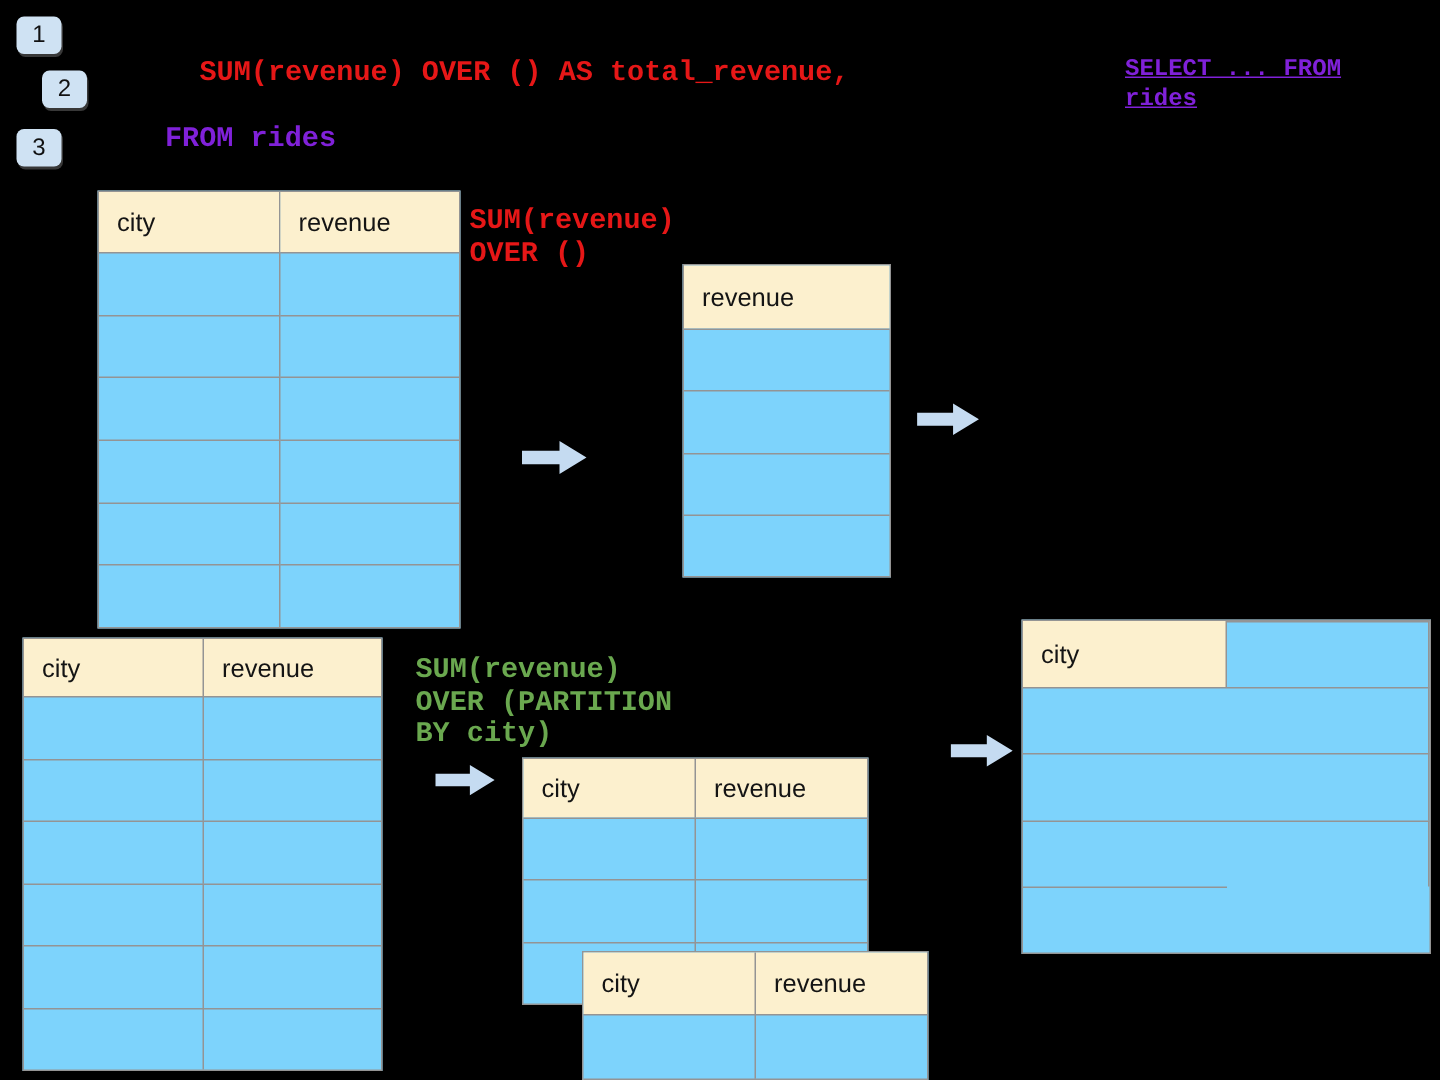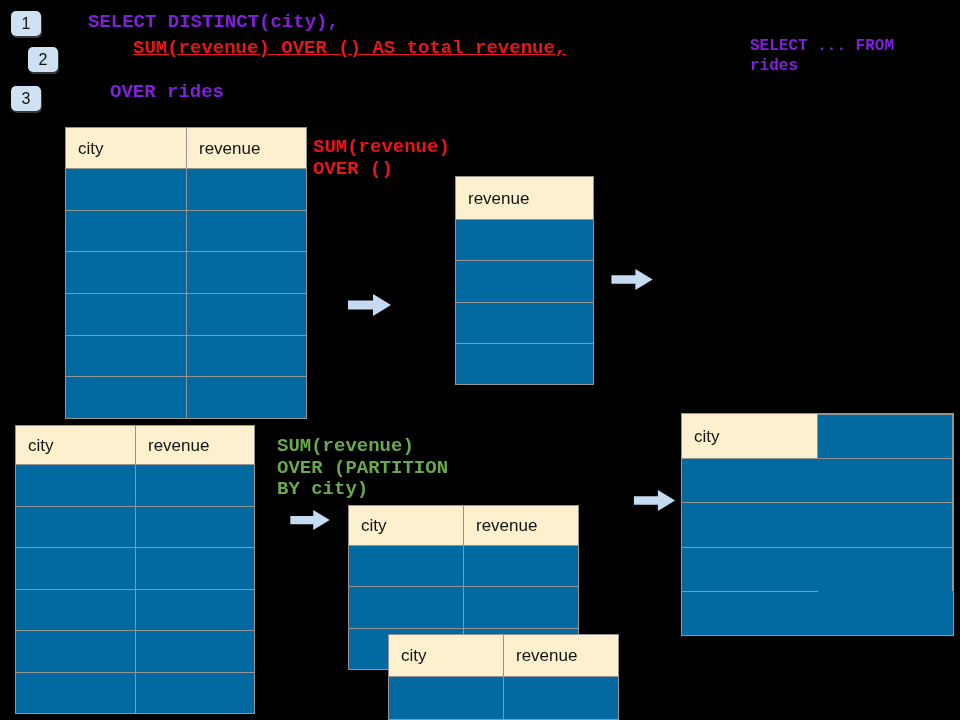--- a/index.html
+++ b/index.html
@@ -21,32 +21,32 @@
 
   
   .badge{position:absolute;width:30px;height:25px;background:var(--badge_fill);
          border-radius:5px;color:#111;font:16px/25px "Liberation Sans",sans-serif;
          text-align:center;box-shadow:1px 2px 0 #383838;}
   .b1{left:11px;top:11px;} .b2{left:28px;top:47px;} .b3{left:11px;top:86px;}
 
   
   .sql{position:absolute;font:bold 19px/22px "Liberation Mono",monospace;white-space:pre;}
   .purple{color:var(--sql_purple);} .red{color:var(--sql_red);} .green{color:var(--sql_green_light);}
-  .l1{left:88px;top:11px;} .l2{left:133px;top:37px;text-decoration:underline;} .l3{left:133px;top:59px;}
+  .l1{left:88px;top:11px;} .l2{left:133px;top:37px;} .l3{left:133px;top:59px;}
   .l4{left:110px;top:81px;} .l5{left:110px;top:103px;}
 
   .note{position:absolute;left:750px;top:36px;color:var(--sql_purple);
-        font:bold 16px/20px "Liberation Mono",monospace;white-space:pre-line;}
+        font:bold 16px/20px "Liberation Mono",monospace;white-space:pre-line;text-decoration:underline;}
 
   .ann{position:absolute;font:bold 19px/21.5px "Liberation Mono",monospace;white-space:pre-line;}
   .red-label{left:313px;top:137px;color:var(--sql_red);}
   .green-label{left:277px;top:436px;color:var(--label_green);}
 
   
-  .tbl{position:absolute;display:grid;background:#0369a1;border:1px solid var(--table_border);box-sizing:content-box;}
+  .tbl{position:absolute;display:grid;background:#7dd3fc;border:1px solid var(--table_border);box-sizing:content-box;}
   .hdr{background:var(--table_header_fill);color:var(--header_text);
        font:400 17px/1 "Liberation Sans",sans-serif;display:flex;align-items:center;
        padding-left:12px;border-right:1px solid var(--table_border);box-sizing:border-box;}
   .hdr.last{border-right:none;}
   .cell{border-top:1px solid var(--table_border);border-right:1px solid var(--table_border);box-sizing:border-box;}
   .cell.last{border-right:none;}
 
   .t1{left:65px;top:127px;width:240px;grid-template-columns:121px 1fr;grid-template-rows:40px repeat(6,41.7px);}
   .t2{left:455px;top:176px;width:137px;grid-template-columns:1fr;grid-template-rows:42px repeat(4,41.3px);}
   .t3{left:15px;top:425px;width:238px;grid-template-columns:120px 1fr;grid-template-rows:38px repeat(6,41.5px);}
@@ -63,23 +63,22 @@
 </style>
 </head>
 <body>
 
 <div id="canvas">
 
   <div class="badge b1">1</div>
   <div class="badge b2">2</div>
   <div class="badge b3">3</div>
 
-  <div class="sql l1 purple">SELECT DISTINCT(city),</div>
   <div class="sql l2 red">SUM(revenue) OVER () AS total_revenue,</div>
-  <div class="sql l4 purple">OVER rides</div>
+  <div class="sql l4 purple">FROM rides</div>
 
   <div class="note">SELECT ... FROM
 rides</div>
 
   <div class="ann red-label">SUM(revenue)
 OVER ()</div>
   <div class="ann green-label">SUM(revenue)
 OVER (PARTITION
 BY city)</div>
 

